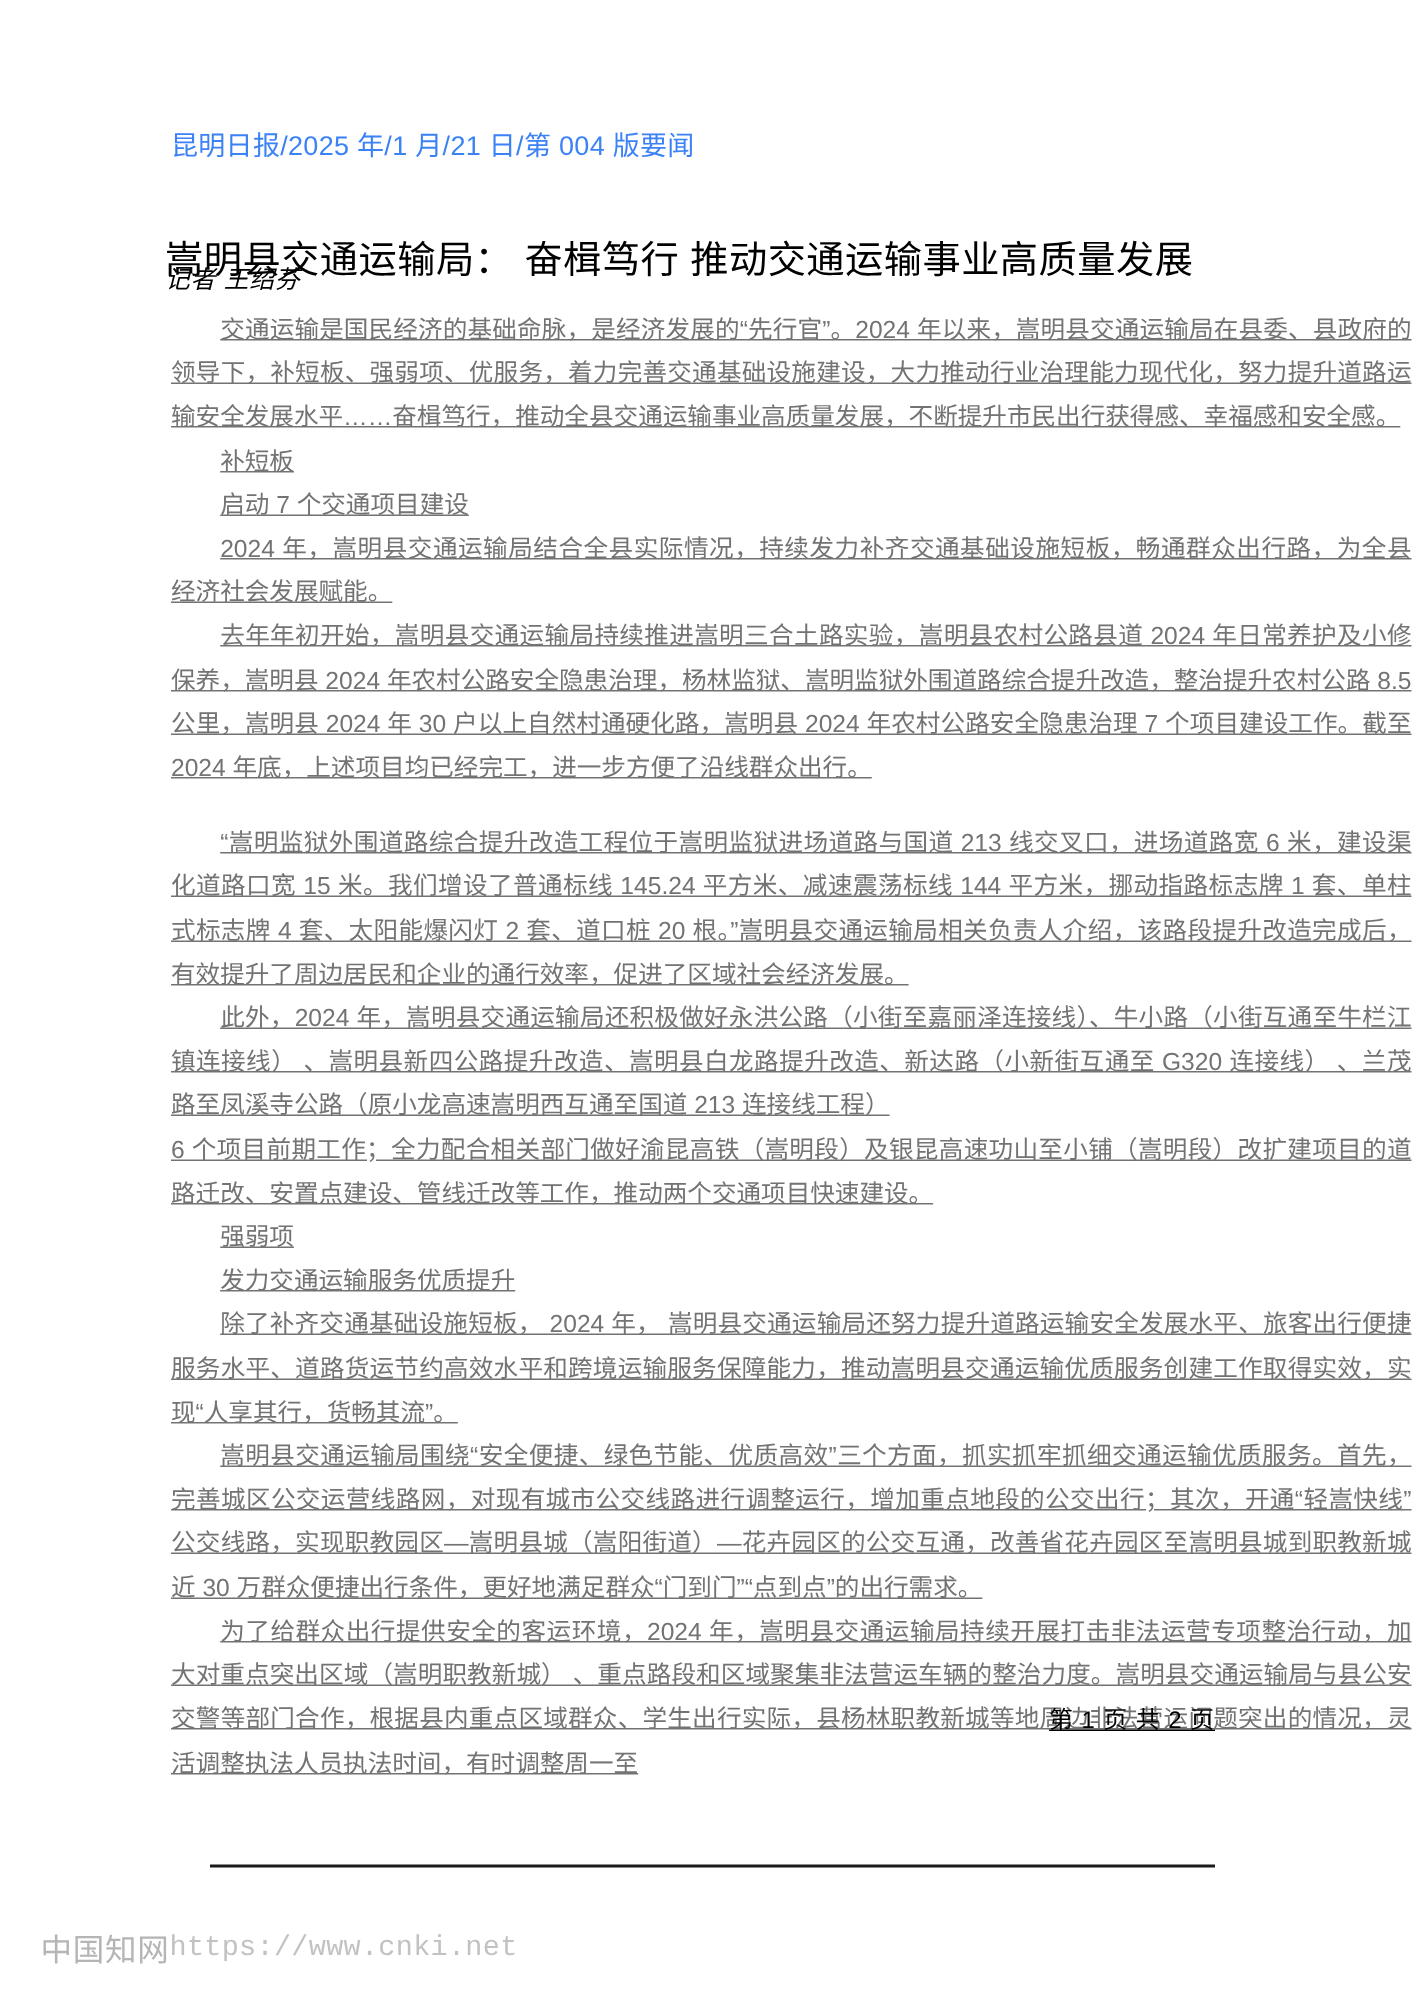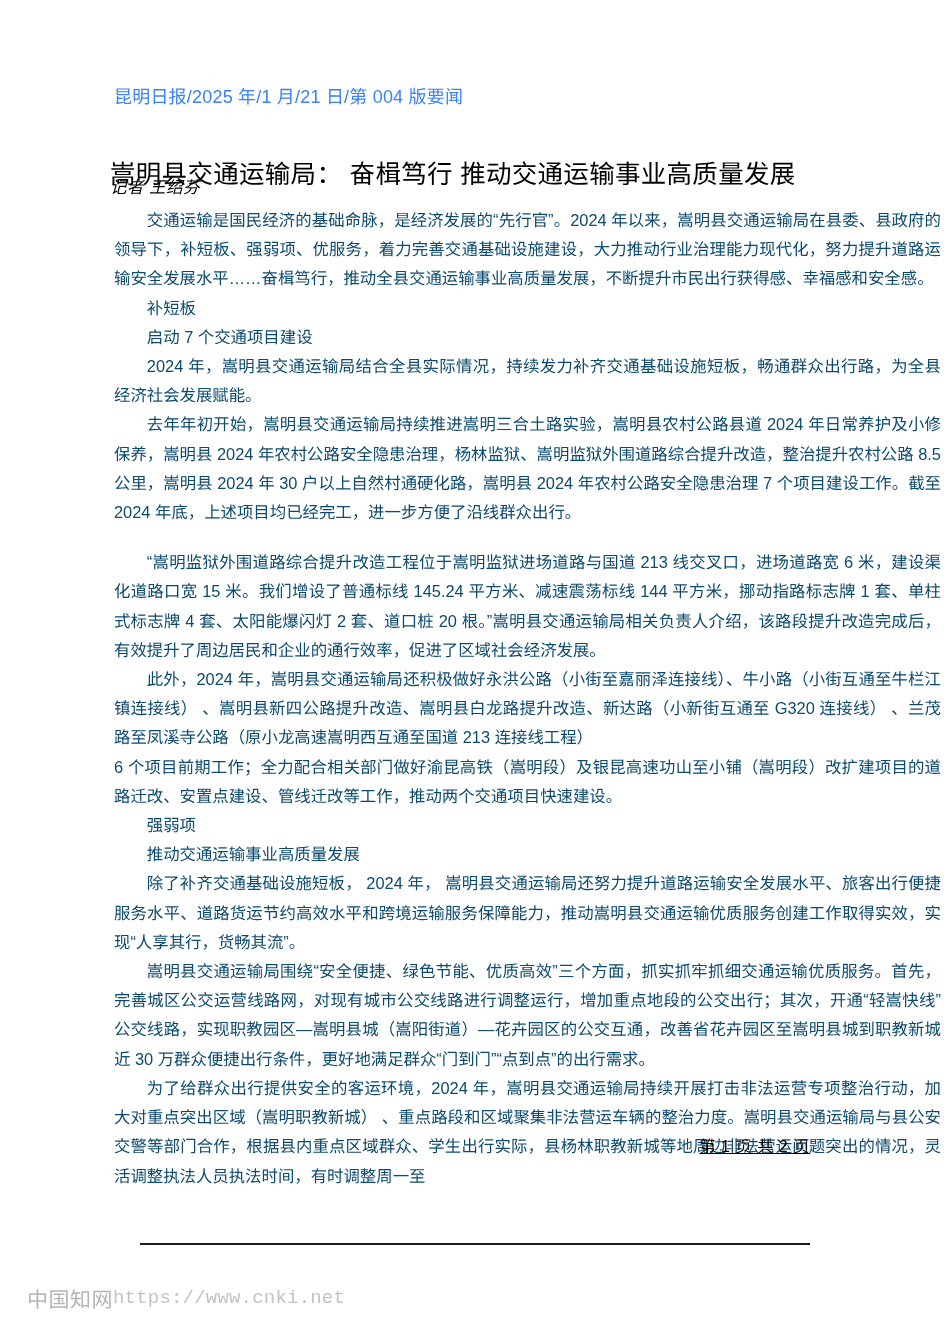--- a/index.html
+++ b/index.html
@@ -67,21 +67,22 @@
   .body-col {
     position: absolute;
     left: 114px;
     top: 206px;
     width: 827px;
     font-family: "Liberation Sans", "DejaVu Sans", sans-serif;
     font-size: 16.4px;
     line-height: 29.2px;
     text-align: justify;
     text-justify: inter-ideograph;
-    color: #0c4a6e;
+    color: #737373;
+    text-decoration: underline;
   }
   .body-col p {
     margin: 0;
     text-indent: 2em;
     text-align: justify;
   }
   .body-col p.no-indent {
     text-indent: 0;
   }
   .body-col p.gap-before {
@@ -147,21 +148,21 @@
   <div class="body-col">
       <p>交通运输是国民经济的基础命脉，是经济发展的“先行官”。2024 年以来，嵩明县交通运输局在县委、县政府的领导下，补短板、强弱项、优服务，着力完善交通基础设施建设，大力推动行业治理能力现代化，努力提升道路运输安全发展水平……奋楫笃行，推动全县交通运输事业高质量发展，不断提升市民出行获得感、幸福感和安全感。</p>
       <p>补短板</p>
       <p>启动 7 个交通项目建设</p>
       <p>2024 年，嵩明县交通运输局结合全县实际情况，持续发力补齐交通基础设施短板，畅通群众出行路，为全县经济社会发展赋能。</p>
       <p>去年年初开始，嵩明县交通运输局持续推进嵩明三合土路实验，嵩明县农村公路县道 2024 年日常养护及小修保养，嵩明县 2024 年农村公路安全隐患治理，杨林监狱、嵩明监狱外围道路综合提升改造，整治提升农村公路 8.5 公里，嵩明县 2024 年 30 户以上自然村通硬化路，嵩明县 2024 年农村公路安全隐患治理 7 个项目建设工作。截至 2024 年底，上述项目均已经完工，进一步方便了沿线群众出行。</p>
       <p class="gap-before">“嵩明监狱外围道路综合提升改造工程位于嵩明监狱进场道路与国道 213 线交叉口，进场道路宽 6 米，建设渠化道路口宽 15 米。我们增设了普通标线 145.24 平方米、减速震荡标线 144 平方米，挪动指路标志牌 1 套、单柱式标志牌 4 套、太阳能爆闪灯 2 套、道口桩 20 根。”嵩明县交通运输局相关负责人介绍，该路段提升改造完成后，有效提升了周边居民和企业的通行效率，促进了区域社会经济发展。</p>
       <p>此外，2024 年，嵩明县交通运输局还积极做好永洪公路（小街至嘉丽泽连接线）、牛小路（小街互通至牛栏江镇连接线） 、嵩明县新四公路提升改造、嵩明县白龙路提升改造、新达路（小新街互通至 G320 连接线） 、兰茂路至凤溪寺公路（原小龙高速嵩明西互通至国道 213 连接线工程）</p>
       <p class="no-indent">6 个项目前期工作；全力配合相关部门做好渝昆高铁（嵩明段）及银昆高速功山至小铺（嵩明段）改扩建项目的道路迁改、安置点建设、管线迁改等工作，推动两个交通项目快速建设。</p>
       <p>强弱项</p>
-      <p>推动交通运输事业高质量发展</p>
+      <p>发力交通运输服务优质提升</p>
       <p>除了补齐交通基础设施短板， 2024 年， 嵩明县交通运输局还努力提升道路运输安全发展水平、旅客出行便捷服务水平、道路货运节约高效水平和跨境运输服务保障能力，推动嵩明县交通运输优质服务创建工作取得实效，实现“人享其行，货畅其流”。</p>
       <p>嵩明县交通运输局围绕“安全便捷、绿色节能、优质高效”三个方面，抓实抓牢抓细交通运输优质服务。首先，完善城区公交运营线路网，对现有城市公交线路进行调整运行，增加重点地段的公交出行；其次，开通“轻嵩快线”公交线路，实现职教园区—嵩明县城（嵩阳街道）—花卉园区的公交互通，改善省花卉园区至嵩明县城到职教新城近 30 万群众便捷出行条件，更好地满足群众“门到门”“点到点”的出行需求。</p>
       <p>为了给群众出行提供安全的客运环境，2024 年，嵩明县交通运输局持续开展打击非法运营专项整治行动，加大对重点突出区域（嵩明职教新城） 、重点路段和区域聚集非法营运车辆的整治力度。嵩明县交通运输局与县公安交警等部门合作，根据县内重点区域群众、学生出行实际，县杨林职教新城等地周边非法营运问题突出的情况，灵活调整执法人员执法时间，有时调整周一至</p>
     </div>
 
   <div class="page-number">第 1 页 共 2 页</div>
 
   <div class="rule"></div>
 
   <div class="watermark">

